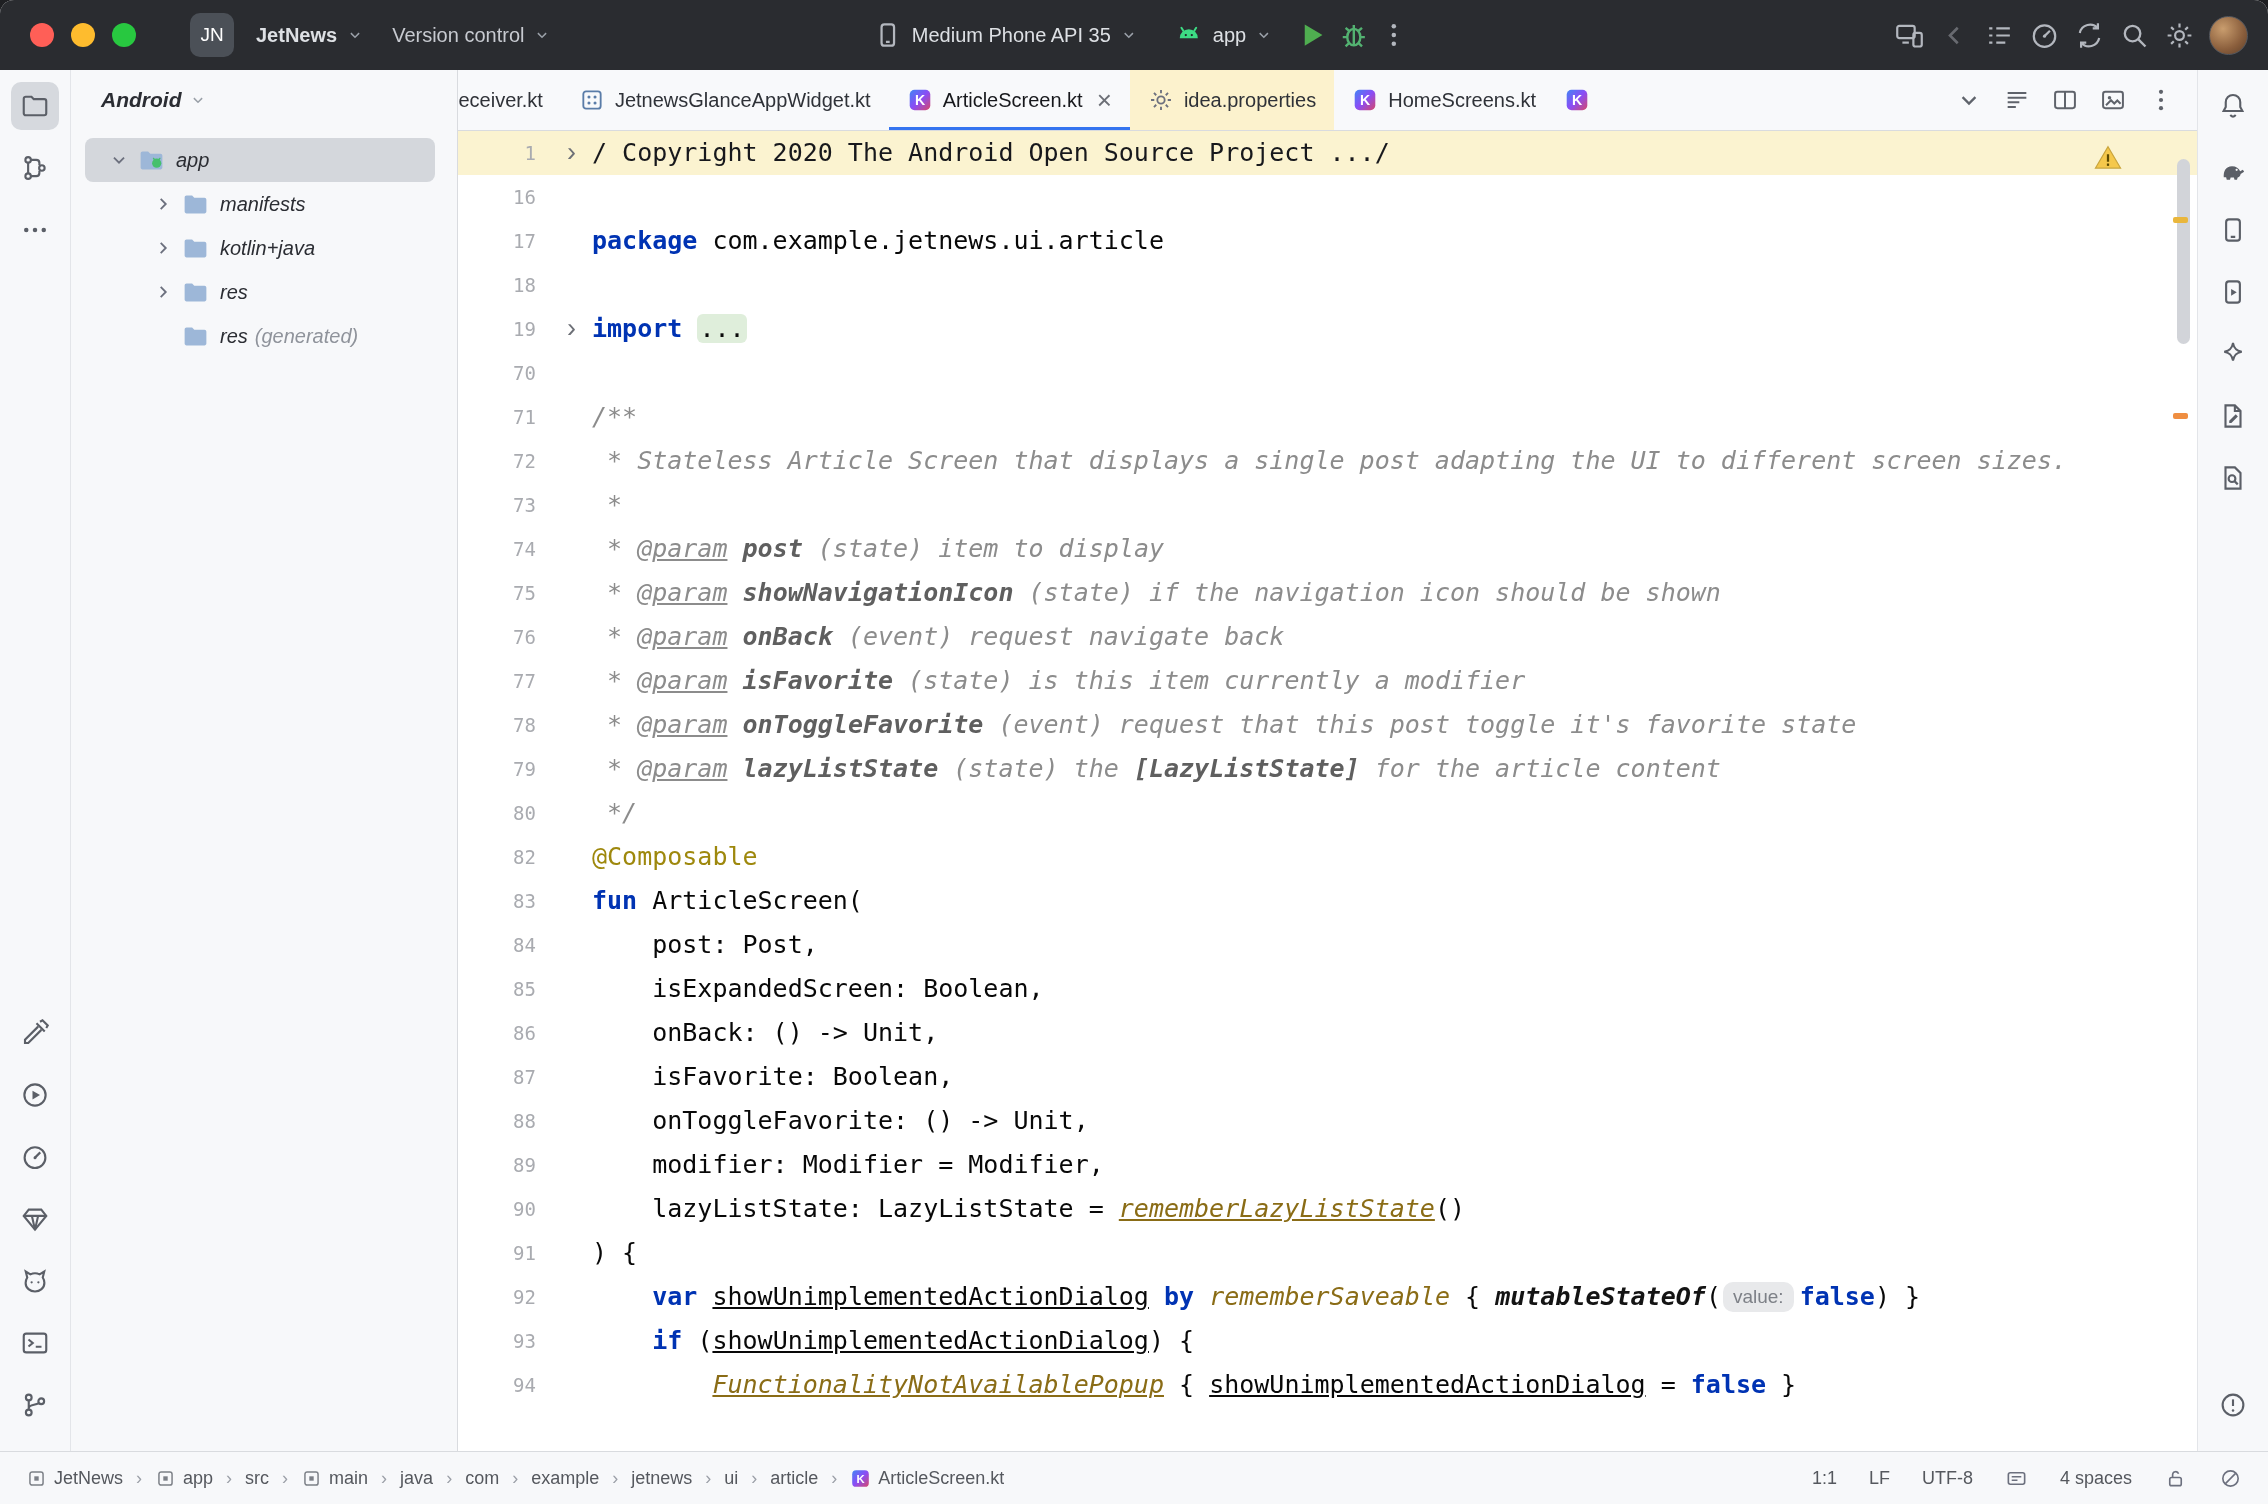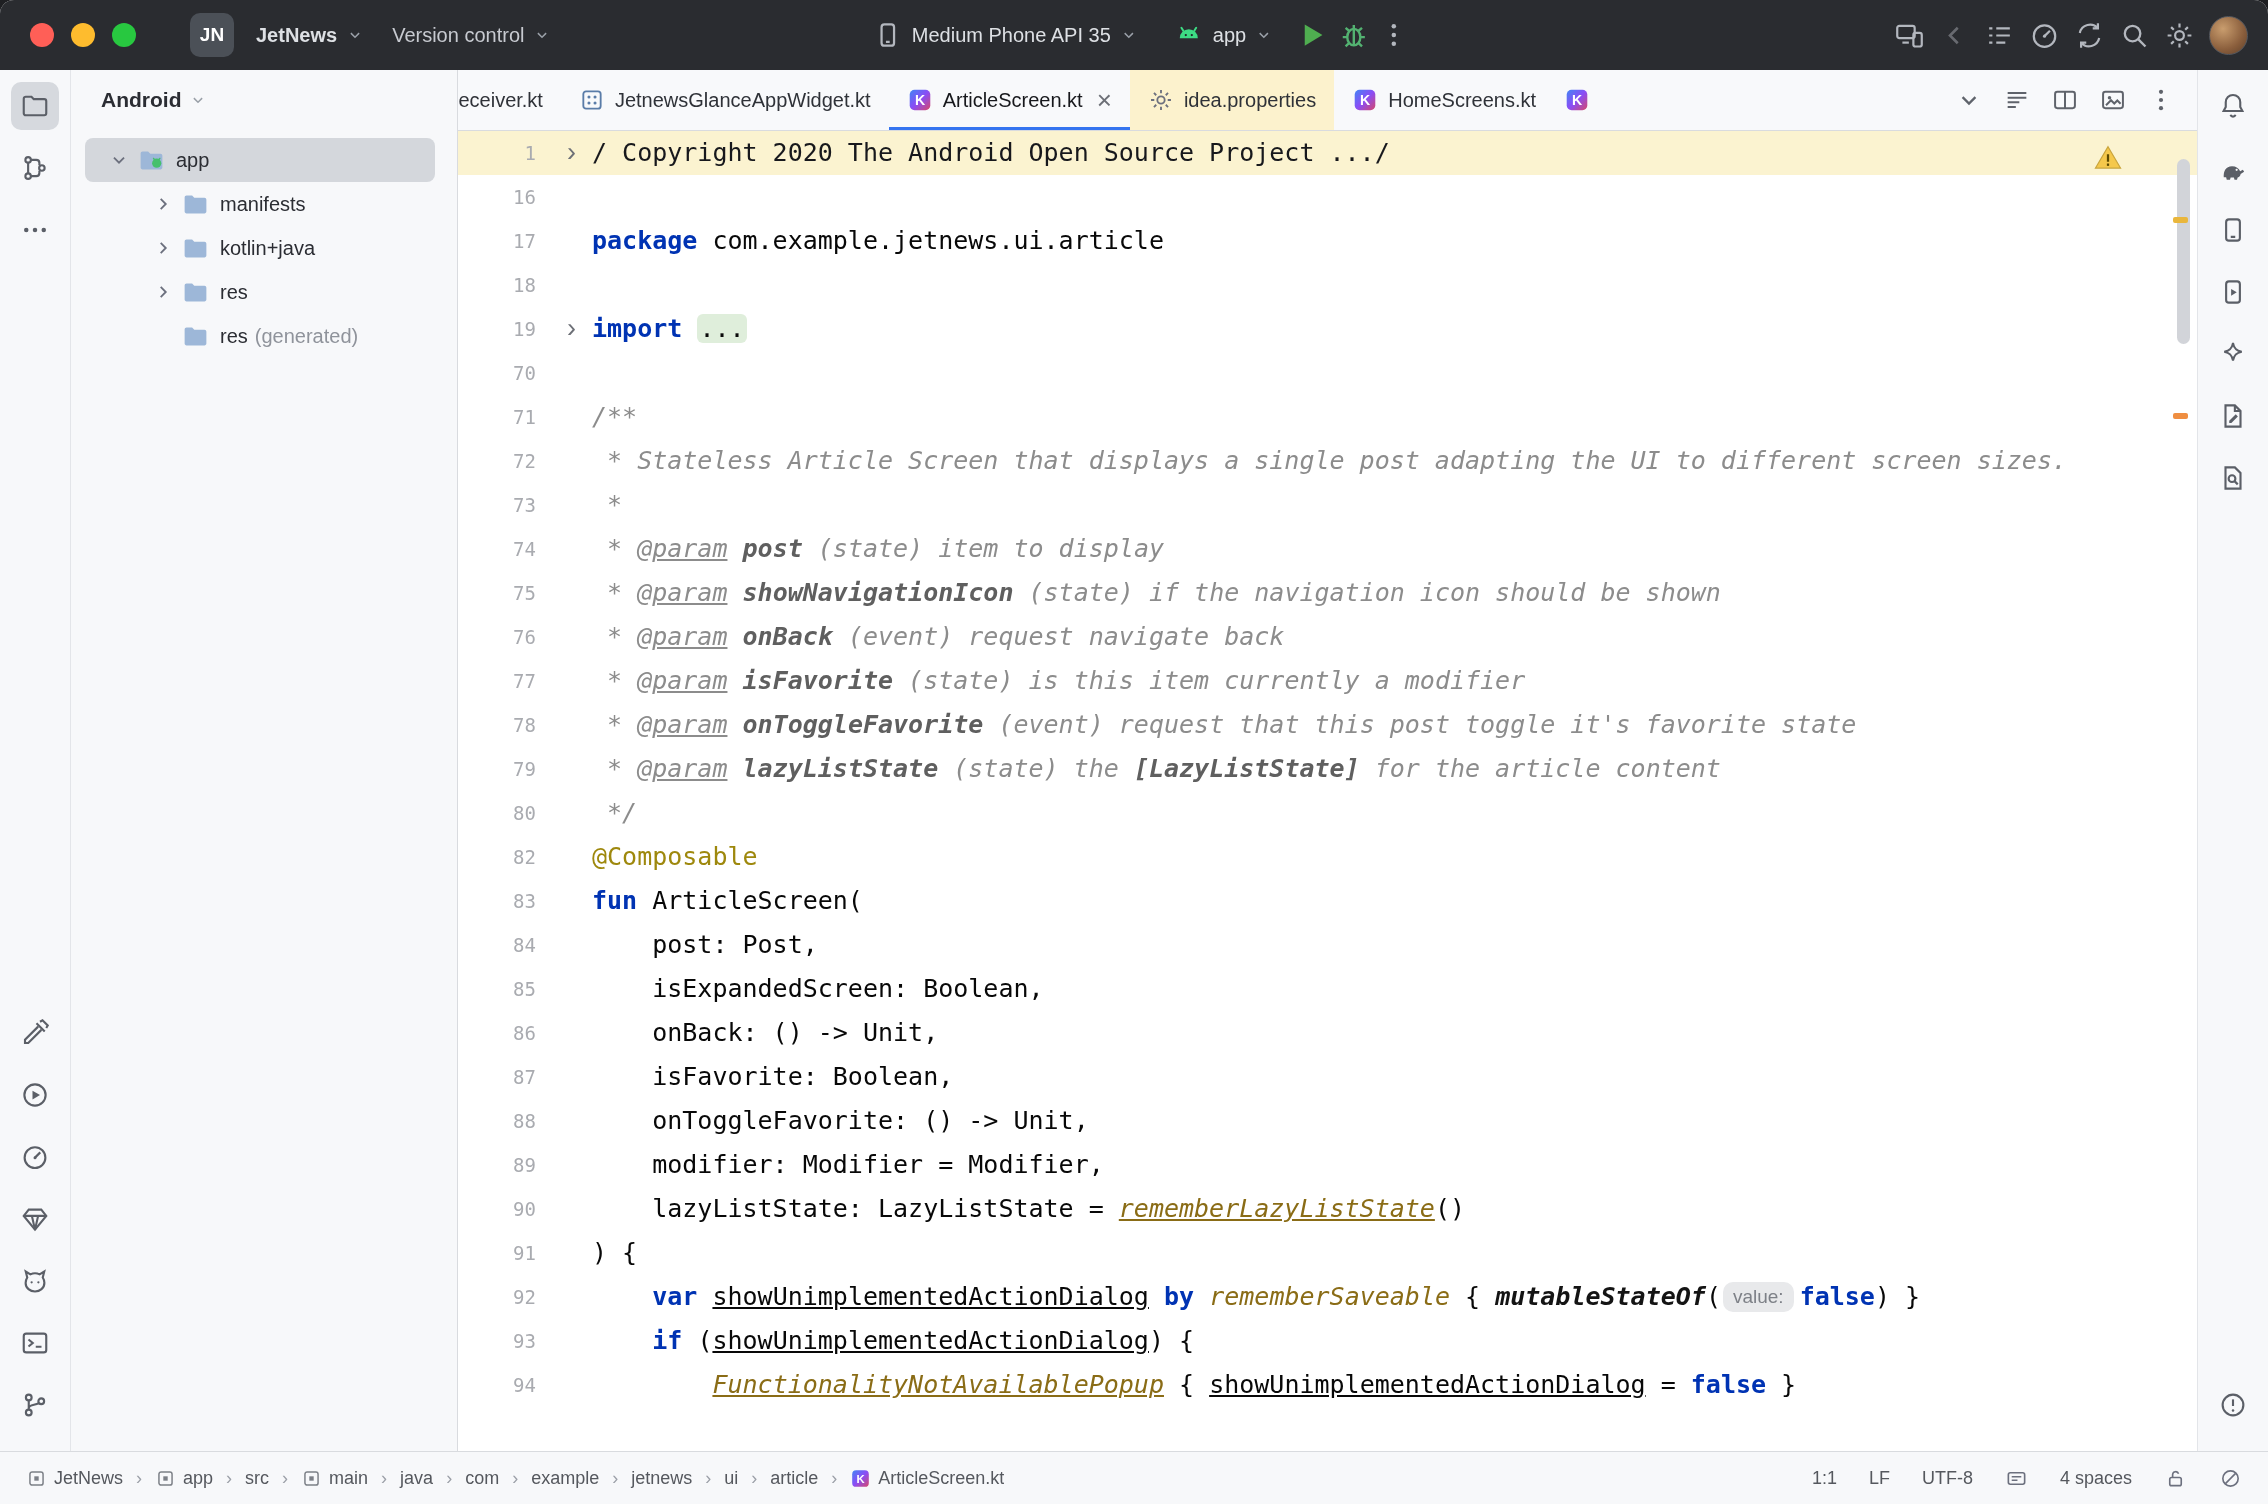--- a/index.html
+++ b/index.html
@@ -3,21 +3,21 @@
 <meta charset="utf-8">
 <style>
   html,body{margin:0;padding:0;background:#1e1f22;}
   body{width:2268px;height:1504px;overflow:hidden;font-family:"Liberation Sans",sans-serif;-webkit-font-smoothing:antialiased;}
   .window{width:2268px;height:1504px;display:flex;flex-direction:column;background:#fff;border-radius:14px 14px 0 0;overflow:hidden;}
 
   
   .titlebar{height:70px;flex:none;background:#2a2c30;display:flex;align-items:center;position:relative;color:#dde0e4;}
   .traffic{display:flex;gap:17px;margin-left:30px;}
   .tl{width:24px;height:24px;border-radius:50%;display:inline-block;}
-  .tb-badge{margin-left:54px;width:44px;height:44px;border-radius:10px;background:#4b5057;color:#fff;font-weight:700;font-size:19px;display:flex;align-items:center;justify-content:center;flex:none;}
+  .tb-badge{margin-left:54px;width:44px;height:44px;border-radius:10px;background:#4b5057;color:#fff;font-weight:400;font-size:19px;display:flex;align-items:center;justify-content:center;flex:none;}
   .tb-btn{display:flex;align-items:center;gap:9px;padding:0 14px;height:48px;border-radius:10px;font-size:20px;white-space:nowrap;cursor:default;}
   .tb-proj{font-weight:600;margin-left:8px;}
   .tb-vcs{color:#c7cad0;}
   .chev{display:inline-flex;width:18px;height:18px;color:#9aa0a8;}
   .chev svg{width:100%;height:100%;}
   .tb-center{position:absolute;left:50%;top:0;height:100%;transform:translateX(-50%);display:flex;align-items:center;gap:8px;}
   .tb-ic{width:30px;height:30px;display:inline-flex;color:#b3b7be;flex:none;}
   .tb-ic svg{width:100%;height:100%;}
   .tb-run{width:34px;height:34px;}
   .tb-right{margin-left:auto;display:flex;align-items:center;gap:14px;margin-right:20px;color:#a0a4ac;}
@@ -33,21 +33,21 @@
   .rstrip{border-left:1px solid #e3e5e9;position:relative;}
   .strip-btn{width:48px;height:48px;border-radius:10px;display:flex;align-items:center;justify-content:center;color:#5b5f67;margin-bottom:14px;flex:none;}
   .strip-btn .ic{width:30px;height:30px;}
   .strip-btn.selected{background:#d6d9de;}
   .strip-spacer{flex:1;}
 
   .ic{display:inline-flex;}
   .ic svg{width:100%;height:100%;}
 
   
-  .ppanel{width:386px;flex:none;background:#f7f8fa;border-right:1px solid #d9dbdf;display:flex;flex-direction:column;}
+  .ppanel{width:386px;flex:none;background:#f7f8fa;border-right:1px solid #d9dbdf;display:flex;flex-direction:column;font-style:italic;}
   .ppanel-header{height:60px;flex:none;display:flex;align-items:center;padding-left:30px;gap:8px;font-size:21px;font-weight:600;color:#2b2d33;}
   .tree{padding-top:8px;}
   .trow{height:44px;display:flex;align-items:center;margin:0 22px 0 14px;border-radius:8px;font-size:20px;color:#2b2d33;white-space:nowrap;}
   .trow.selected{background:#d4d7dc;}
   .tchev{width:28px;height:22px;display:inline-flex;justify-content:center;color:#6c707e;flex:none;}
   .tchev svg{width:22px;height:22px;}
   .ticon{width:29px;height:29px;margin:0 10px 0 4px;flex:none;}
   .tsuffix{color:#8f939b;margin-left:7px;}
 
   

